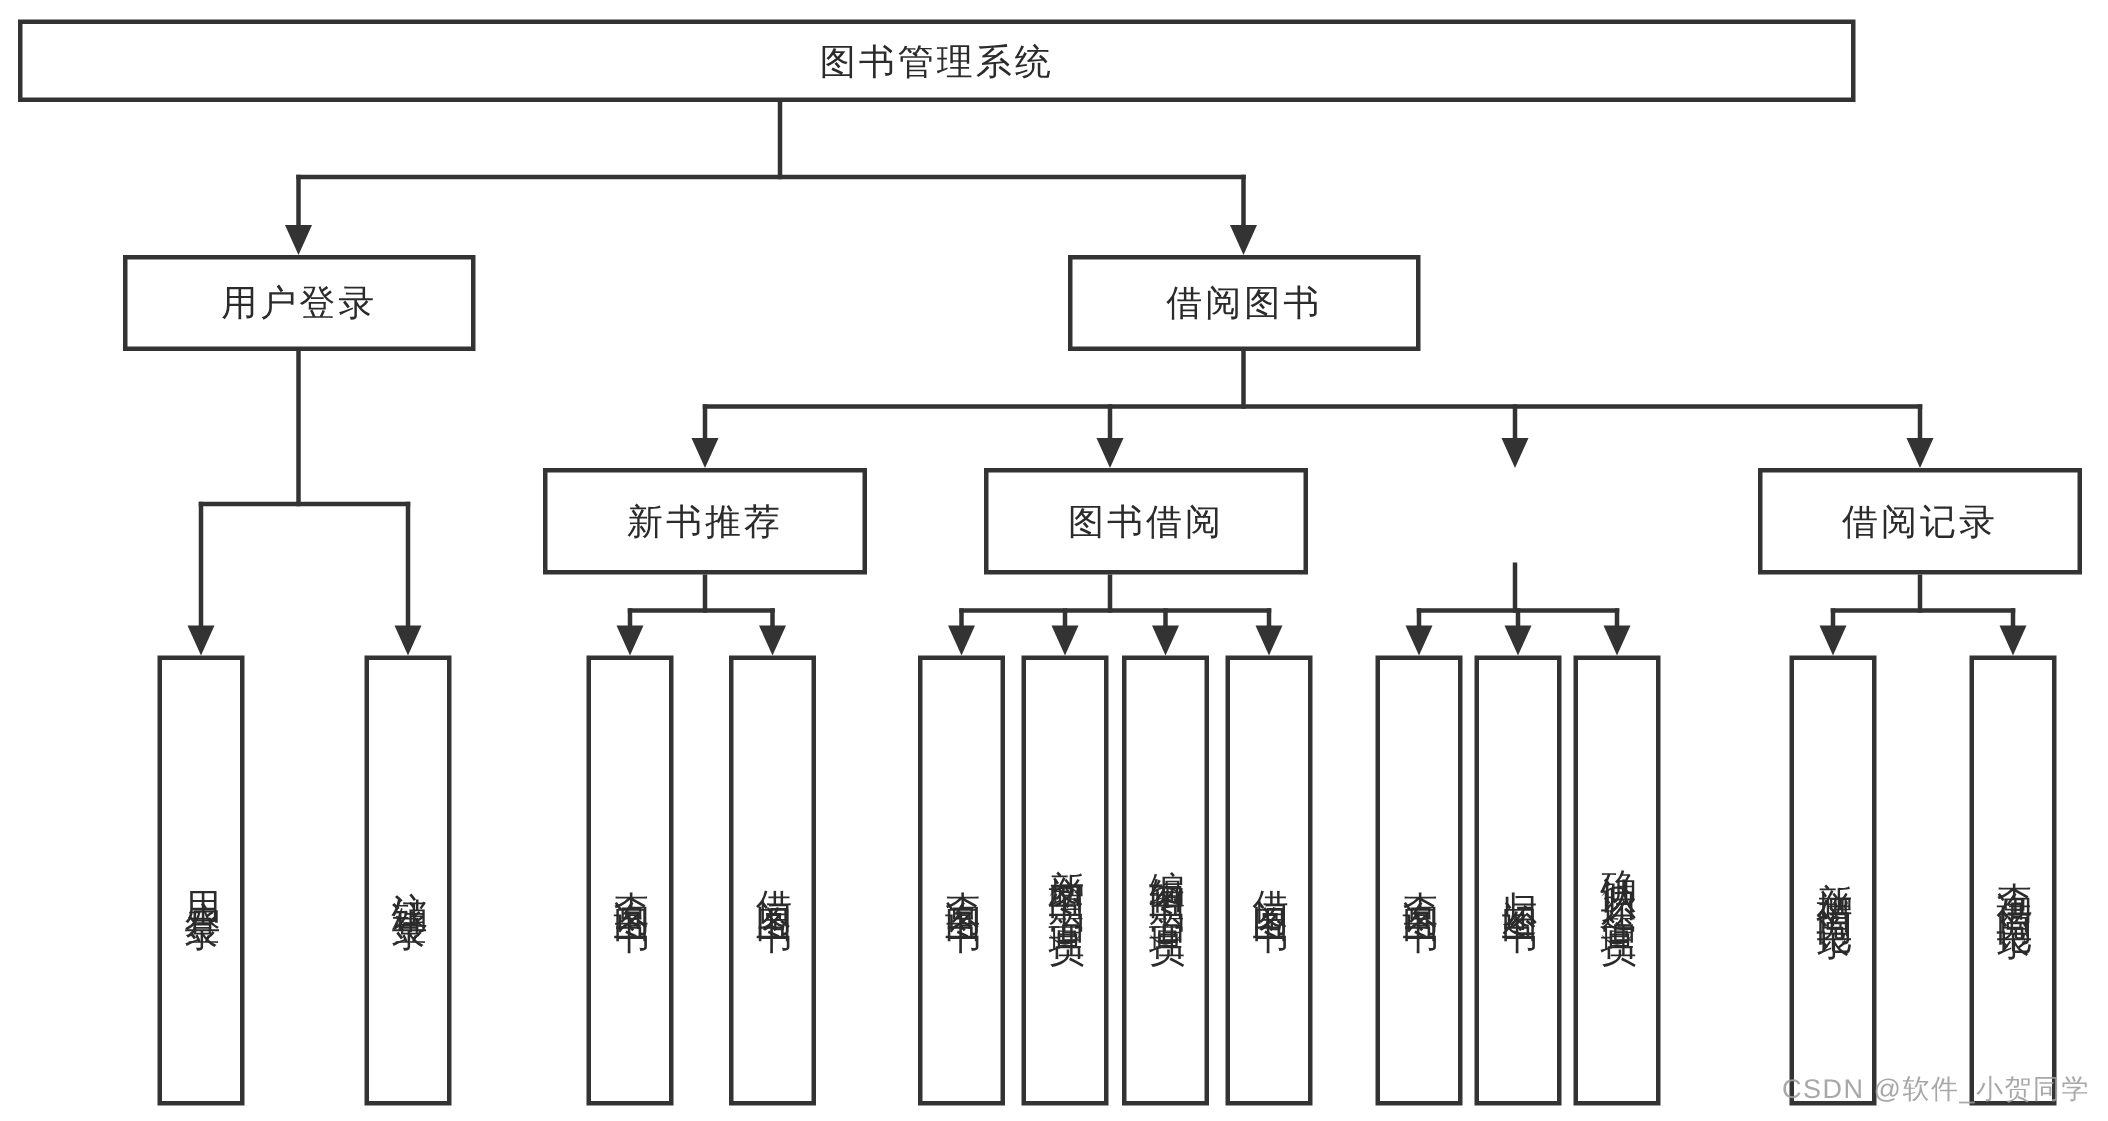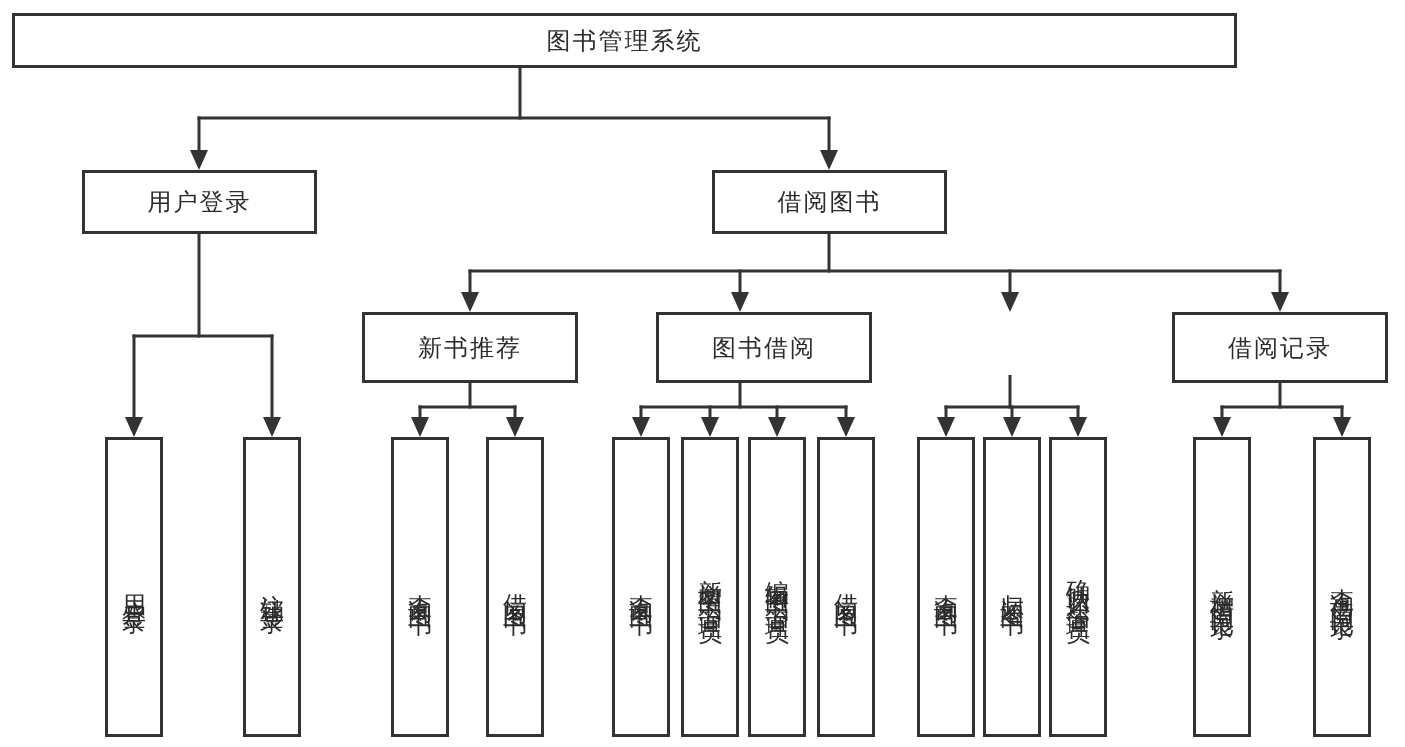--- a/index.html
+++ b/index.html
@@ -222,14 +222,15 @@
     <span>确认归还（管理员）</span>
   </div>
 
   <div class="node leaf fe1">
     <span>新增借阅记录</span>
   </div>
   <div class="node leaf fe2">
     <span>查询借阅记录</span>
   </div>
 
+  <div id="watermark">CSDN @软件_小贺同学</div>
 
 </div>
 
 </body></html>

